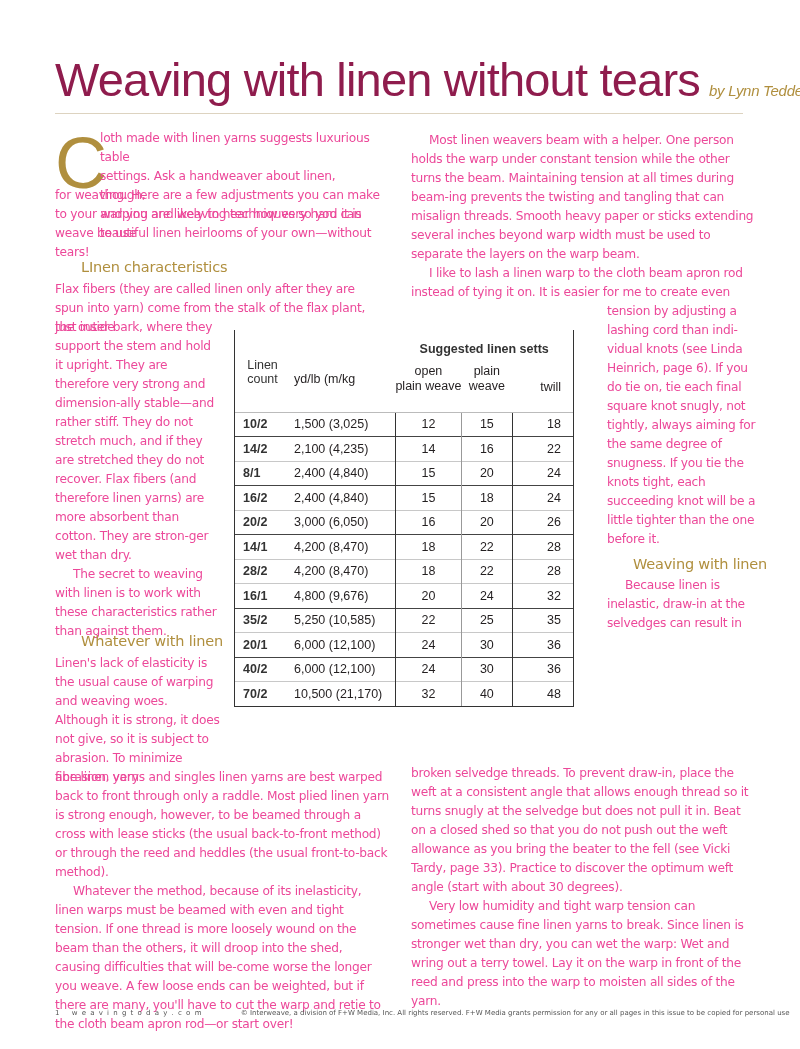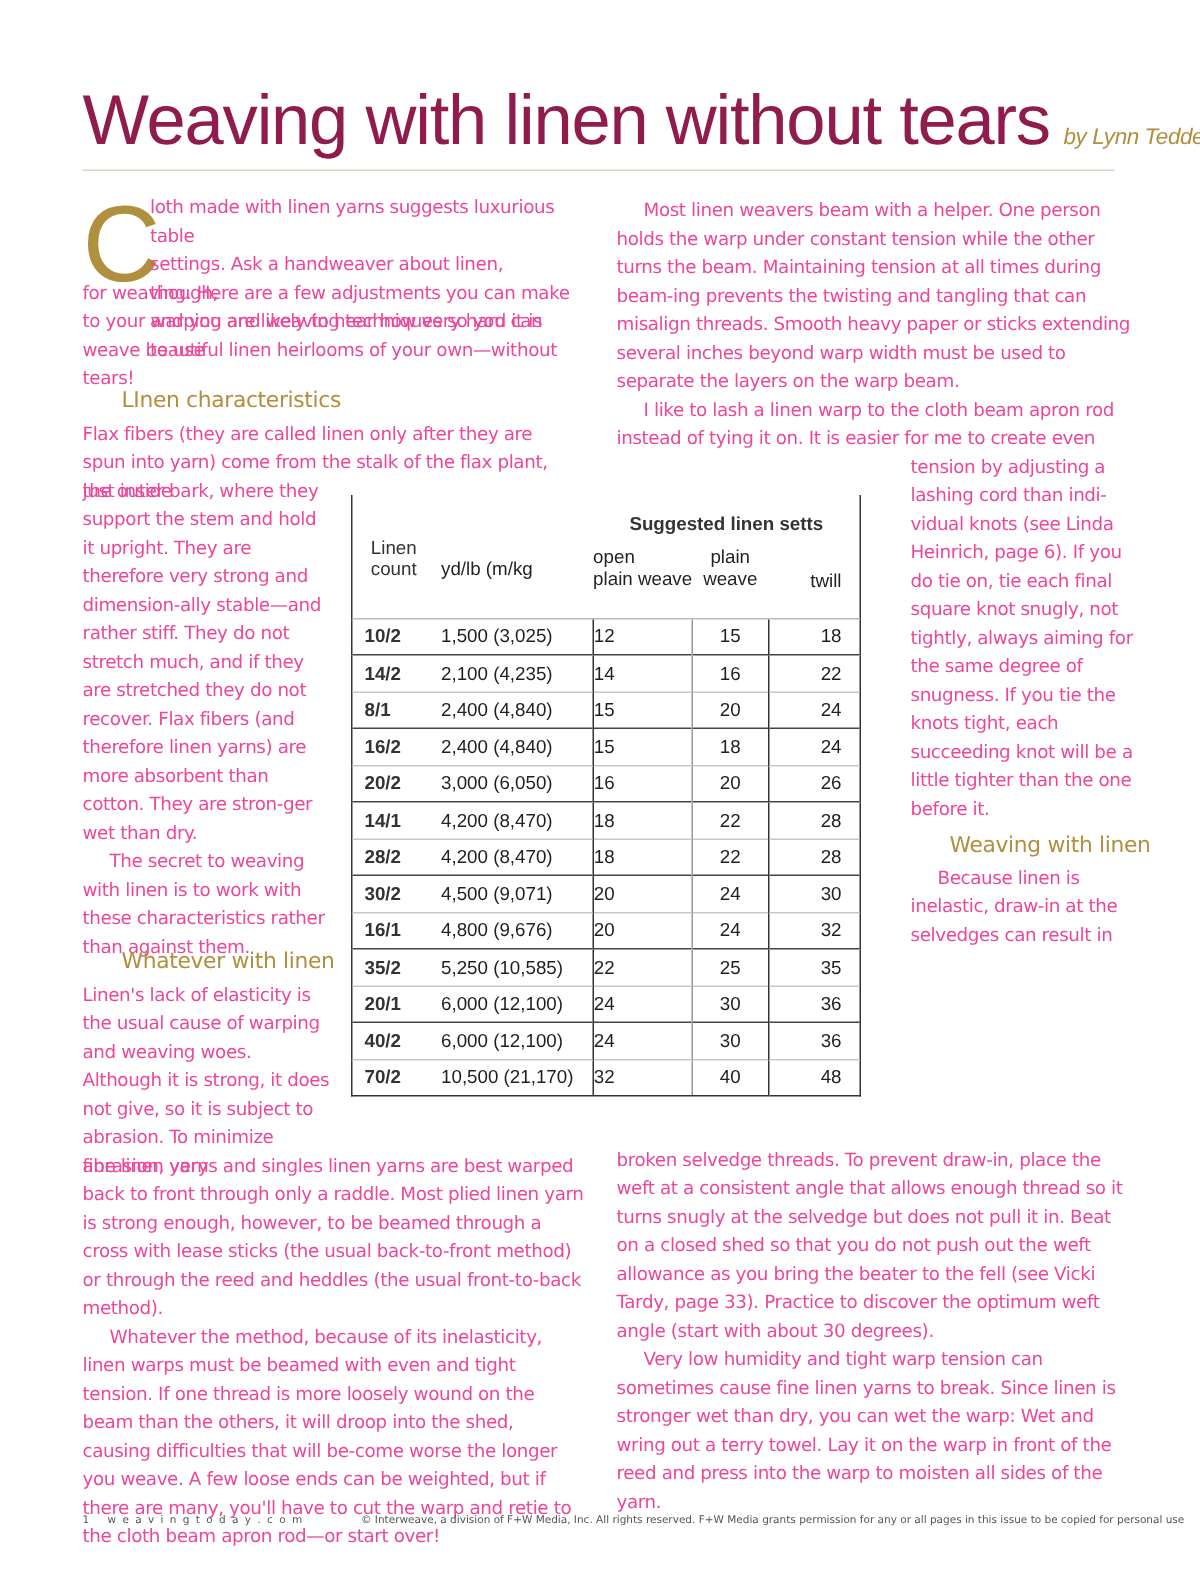--- a/index.html
+++ b/index.html
@@ -15,21 +15,21 @@
   .indent { text-indent: 18px; }
   .head { position: absolute; font-size: 14.5px; color: #b08f3e; letter-spacing: -0.2px; margin-left: 26px; }
   .dropcap { position: absolute; left: 55px; top: 127px; font-family: "Liberation Sans", sans-serif; font-size: 72px; line-height: 72px; color: #b08f3e; }
 
   table.setts { position: absolute; left: 234px; top: 330px; width: 340px; border-collapse: collapse;
                 font-family: "Liberation Sans", sans-serif; font-size: 12.5px; color: #231f20; }
   table.setts td, table.setts th { padding: 0; height: 23.5px; }
   table.setts .hdr td { vertical-align: bottom; }
   .c0 { width: 55px; padding-left: 8px !important; font-weight: bold; color: #333; }
   .c1 { width: 120px; }
-  .c2 { width: 52px; text-align: left; margin-top: 20px; }
+  .c2 { width: 52px; text-align: center; margin-top: 20px; }
   .c3 { width: 55px; text-align: center; }
   .c4 { width: 58px; text-align: right; padding-right: 12px !important; }
   .footer { position: absolute; top: 1009px; left: 55px; font-size: 7px; color: #555; white-space: nowrap; }
 </style>
 </head>
 <body>
 
 <div class="title-row">
   <h1 class="title">Weaving with linen without tears</h1>
   <span class="byline">by Lynn Tedder</span>
@@ -141,27 +141,20 @@
         <td class="c4" style="border-top: 1px solid rgb(68, 68, 68); border-left: 1px solid rgb(51, 51, 51); border-right: 1px solid rgb(51, 51, 51);">28</td>
       </tr>
       <tr>
         <td class="c0" style="border-top: 1px solid rgb(200, 200, 200); border-left: 1px solid rgb(51, 51, 51);">28/2</td>
         <td class="c1" style="border-top: 1px solid rgb(200, 200, 200); padding-left: 4px;">4,200 (8,470)</td>
         <td class="c2" style="border-top: 1px solid rgb(200, 200, 200); border-left: 1px solid rgb(51, 51, 51);">18</td>
         <td class="c3" style="border-top: 1px solid rgb(200, 200, 200); border-left: 1px solid rgb(153, 153, 153);">22</td>
         <td class="c4" style="border-top: 1px solid rgb(200, 200, 200); border-left: 1px solid rgb(51, 51, 51); border-right: 1px solid rgb(51, 51, 51);">28</td>
       </tr>
       <tr>
-        <td class="c0" style="border-top: 1px solid rgb(68, 68, 68); border-left: 1px solid rgb(51, 51, 51);">30/2</td>
-        <td class="c1" style="border-top: 1px solid rgb(68, 68, 68); padding-left: 4px;">4,500 (9,071)</td>
-        <td class="c2" style="border-top: 1px solid rgb(68, 68, 68); border-left: 1px solid rgb(51, 51, 51);">20</td>
-        <td class="c3" style="border-top: 1px solid rgb(68, 68, 68); border-left: 1px solid rgb(153, 153, 153);">24</td>
-        <td class="c4" style="border-top: 1px solid rgb(68, 68, 68); border-left: 1px solid rgb(51, 51, 51); border-right: 1px solid rgb(51, 51, 51);">30</td>
-      </tr>
-      <tr>
         <td class="c0" style="border-top: 1px solid rgb(200, 200, 200); border-left: 1px solid rgb(51, 51, 51);">16/1</td>
         <td class="c1" style="border-top: 1px solid rgb(200, 200, 200); padding-left: 4px;">4,800 (9,676)</td>
         <td class="c2" style="border-top: 1px solid rgb(200, 200, 200); border-left: 1px solid rgb(51, 51, 51);">20</td>
         <td class="c3" style="border-top: 1px solid rgb(200, 200, 200); border-left: 1px solid rgb(153, 153, 153);">24</td>
         <td class="c4" style="border-top: 1px solid rgb(200, 200, 200); border-left: 1px solid rgb(51, 51, 51); border-right: 1px solid rgb(51, 51, 51);">32</td>
       </tr>
       <tr>
         <td class="c0" style="border-top: 1px solid rgb(68, 68, 68); border-left: 1px solid rgb(51, 51, 51);">35/2</td>
         <td class="c1" style="border-top: 1px solid rgb(68, 68, 68); padding-left: 4px;">5,250 (10,585)</td>
         <td class="c2" style="border-top: 1px solid rgb(68, 68, 68); border-left: 1px solid rgb(51, 51, 51);">22</td>

